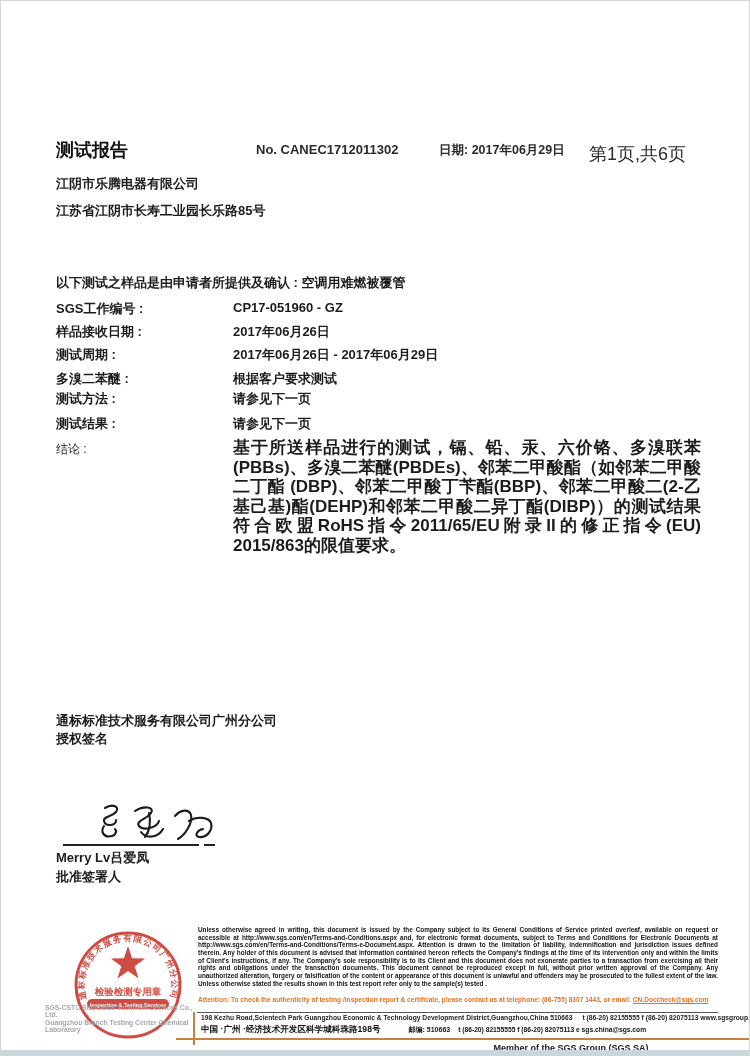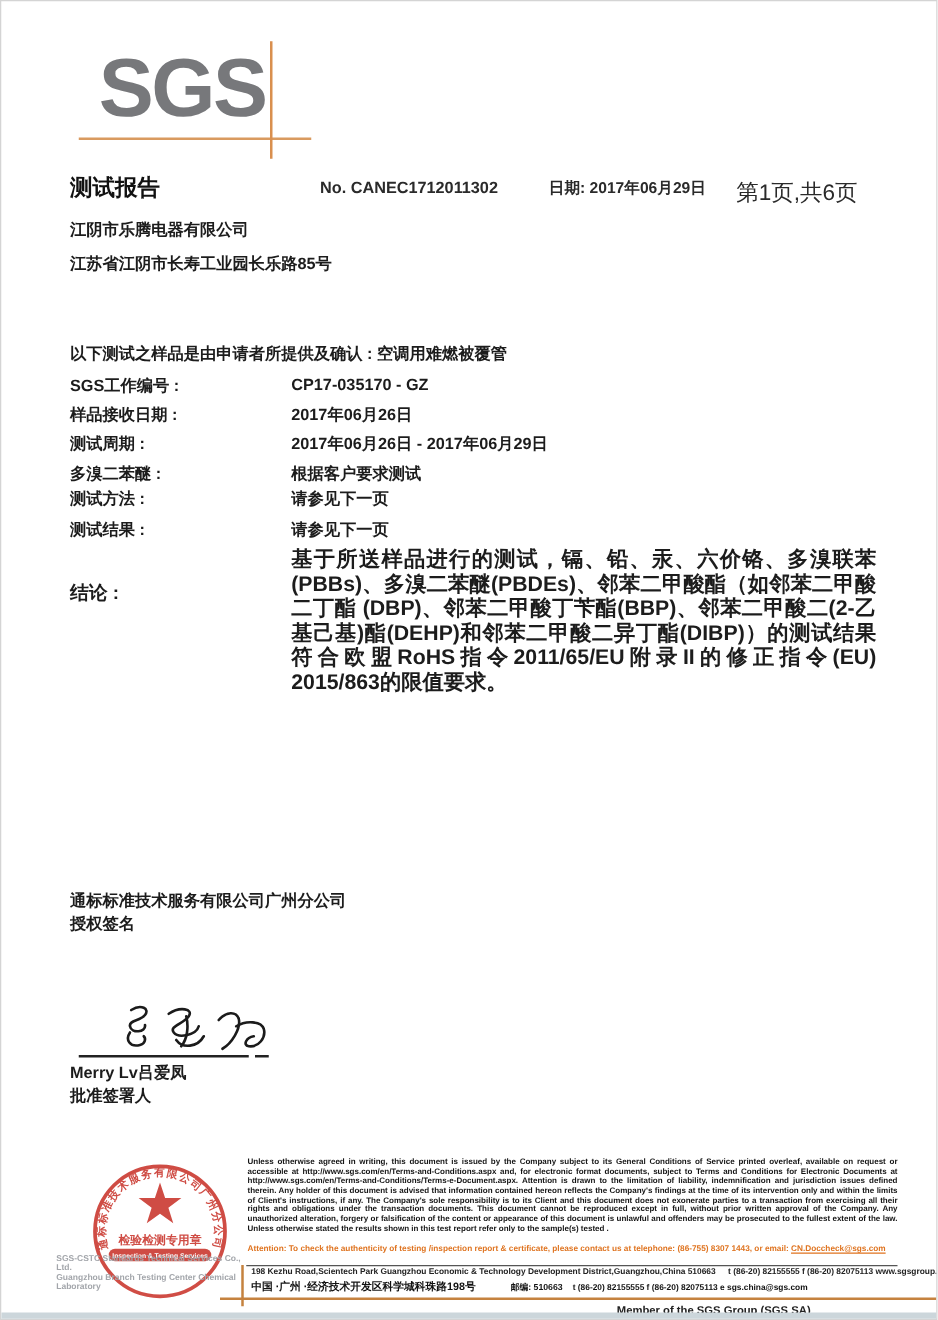--- a/index.html
+++ b/index.html
@@ -31,21 +31,21 @@
   .sample-line { position:absolute; left:55px; top:273px; font-size:13px; }
   .sample-line .lbl { font-weight:600; }
   .sample-line .val { font-weight:bold; }
   
   .field-row { position:absolute; left:55px; font-size:13px; }
   .field-row .flabel { display:inline-block; width:177px; font-weight:600; vertical-align:top; }
   .field-row .fvalue { display:inline-block; font-weight:bold; }
   .row-0 { top:299px; } .row-1 { top:322px; } .row-2 { top:345px; }
   .row-3 { top:369px; } .row-4 { top:389px; } .row-5 { top:414px; }
   
-  .conclusion-label { position:absolute; left:55px; top:464px; font-size:15px; font-weight:700; }
+  .conclusion-label { position:absolute; left:55px; top:440px; font-size:12px; font-weight:400; }
   .conclusion-text {
     position:absolute; left:232px; top:437px; width:468px;
     font-size:17px; font-weight:600; line-height:19.5px; text-align:justify;
   }
   
   .sig-company { position:absolute; left:55px; top:711px; font-size:13px; font-weight:bold; }
   .sig-auth    { position:absolute; left:55px; top:729px; font-size:13px; font-weight:bold; }
   .sig-svg { position:absolute; left:70px; top:798px; }
   .sig-line { position:absolute; left:62px; top:843px; width:136px; height:2px; background:#222; }
   .sig-line-dash { position:absolute; left:203px; top:843px; width:11px; height:2px; background:#222; }
@@ -75,40 +75,35 @@
   .addr-cn .contacts { margin-left:8px; font-size:6.7px; font-weight:600; }
   .footer-orange-line { position:absolute; left:175px; top:1037px; width:573px; height:2px; background:#c5823f; }
   .member-text { position:absolute; left:420px; top:1042px; width:300px; text-align:center; font-size:9px; color:#222; font-weight:600; }
   .bottom-bar { position:absolute; left:0; top:1049px; width:750px; height:7px; background:#ccd6db; }
 </style>
 </head>
 <body>
 
 <div class="page">
 
-  <div class="logo-wrap">
-    <div class="logo-hline"></div>
-    <div class="logo-vline"></div>
-    <div class="logo-text">SGS</div>
-  </div>
 
   <div class="doc-title">测试报告</div>
   <div class="report-no">No. CANEC1712011302</div>
   <div class="date-line">日期: 2017年06月29日</div>
   <div class="page-info">第1页,共6页</div>
 
   <div class="applicant-name">江阴市乐腾电器有限公司</div>
   <div class="applicant-addr">江苏省江阴市长寿工业园长乐路85号</div>
 
   <div class="sample-line">
     <span class="lbl">以下测试之样品是由申请者所提供及确认 : </span><span class="val">空调用难燃被覆管</span>
   </div>
 
   <div class="field-row row-0">
-    <span class="flabel">SGS工作编号 :</span><span class="fvalue">CP17-035170 - GZ</span>
+    <span class="flabel">SGS工作编号 :</span><span class="fvalue">CP17-051960 - GZ</span>
   </div>
   <div class="field-row row-1">
     <span class="flabel">样品接收日期 :</span><span class="fvalue">2017年06月26日</span>
   </div>
   <div class="field-row row-2">
     <span class="flabel">测试周期 :</span><span class="fvalue">2017年06月26日 - 2017年06月29日</span>
   </div>
   <div class="field-row row-3">
     <span class="flabel">多溴二苯醚 :</span><span class="fvalue">根据客户要求测试</span>
   </div>

